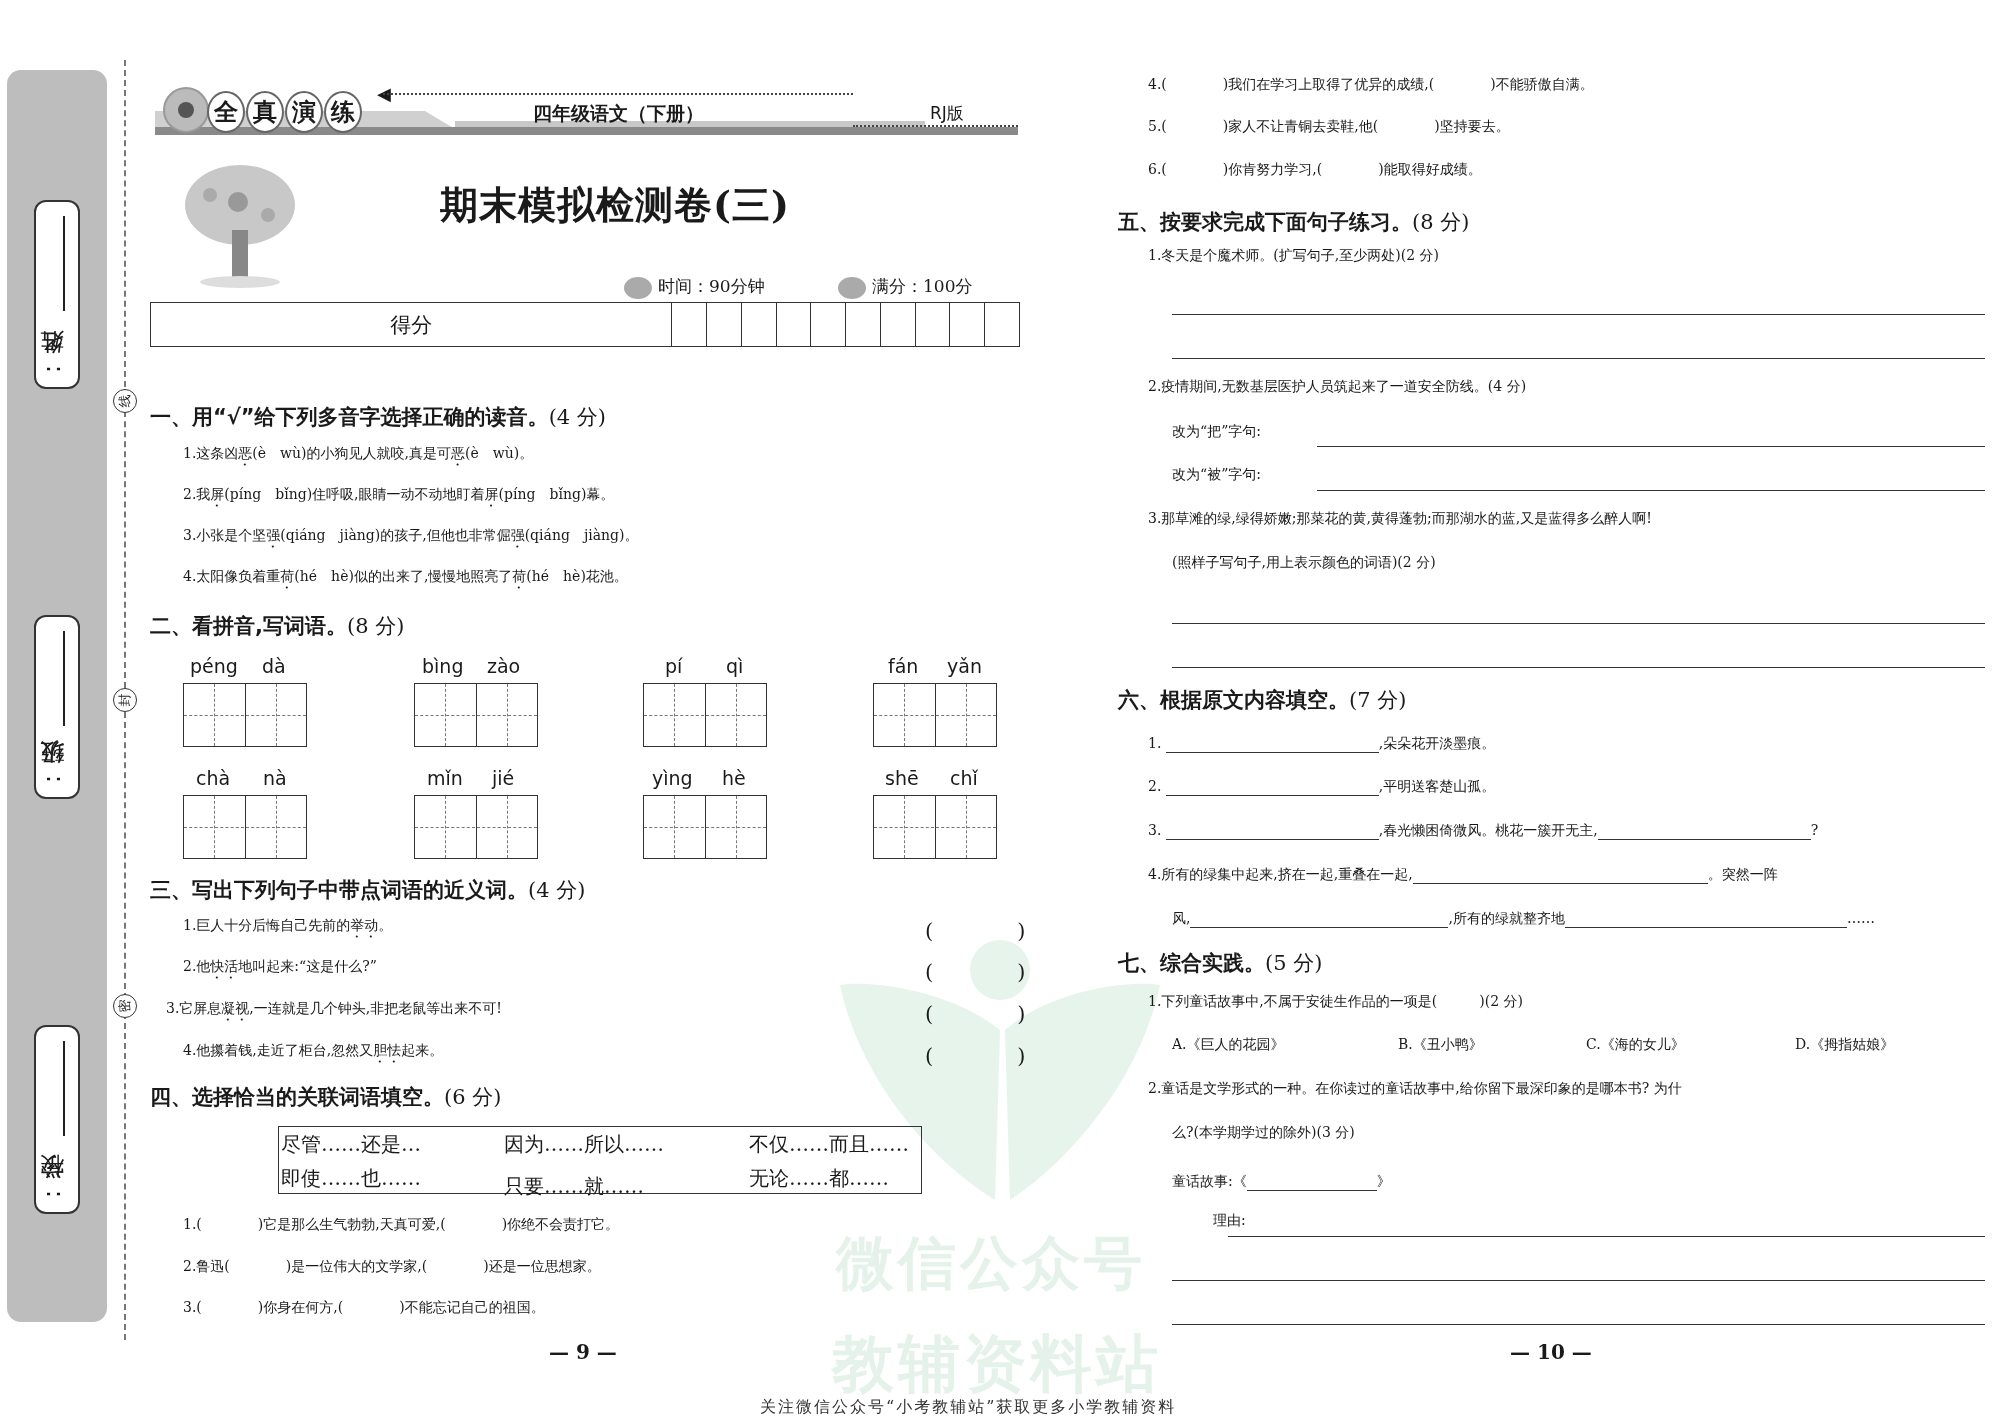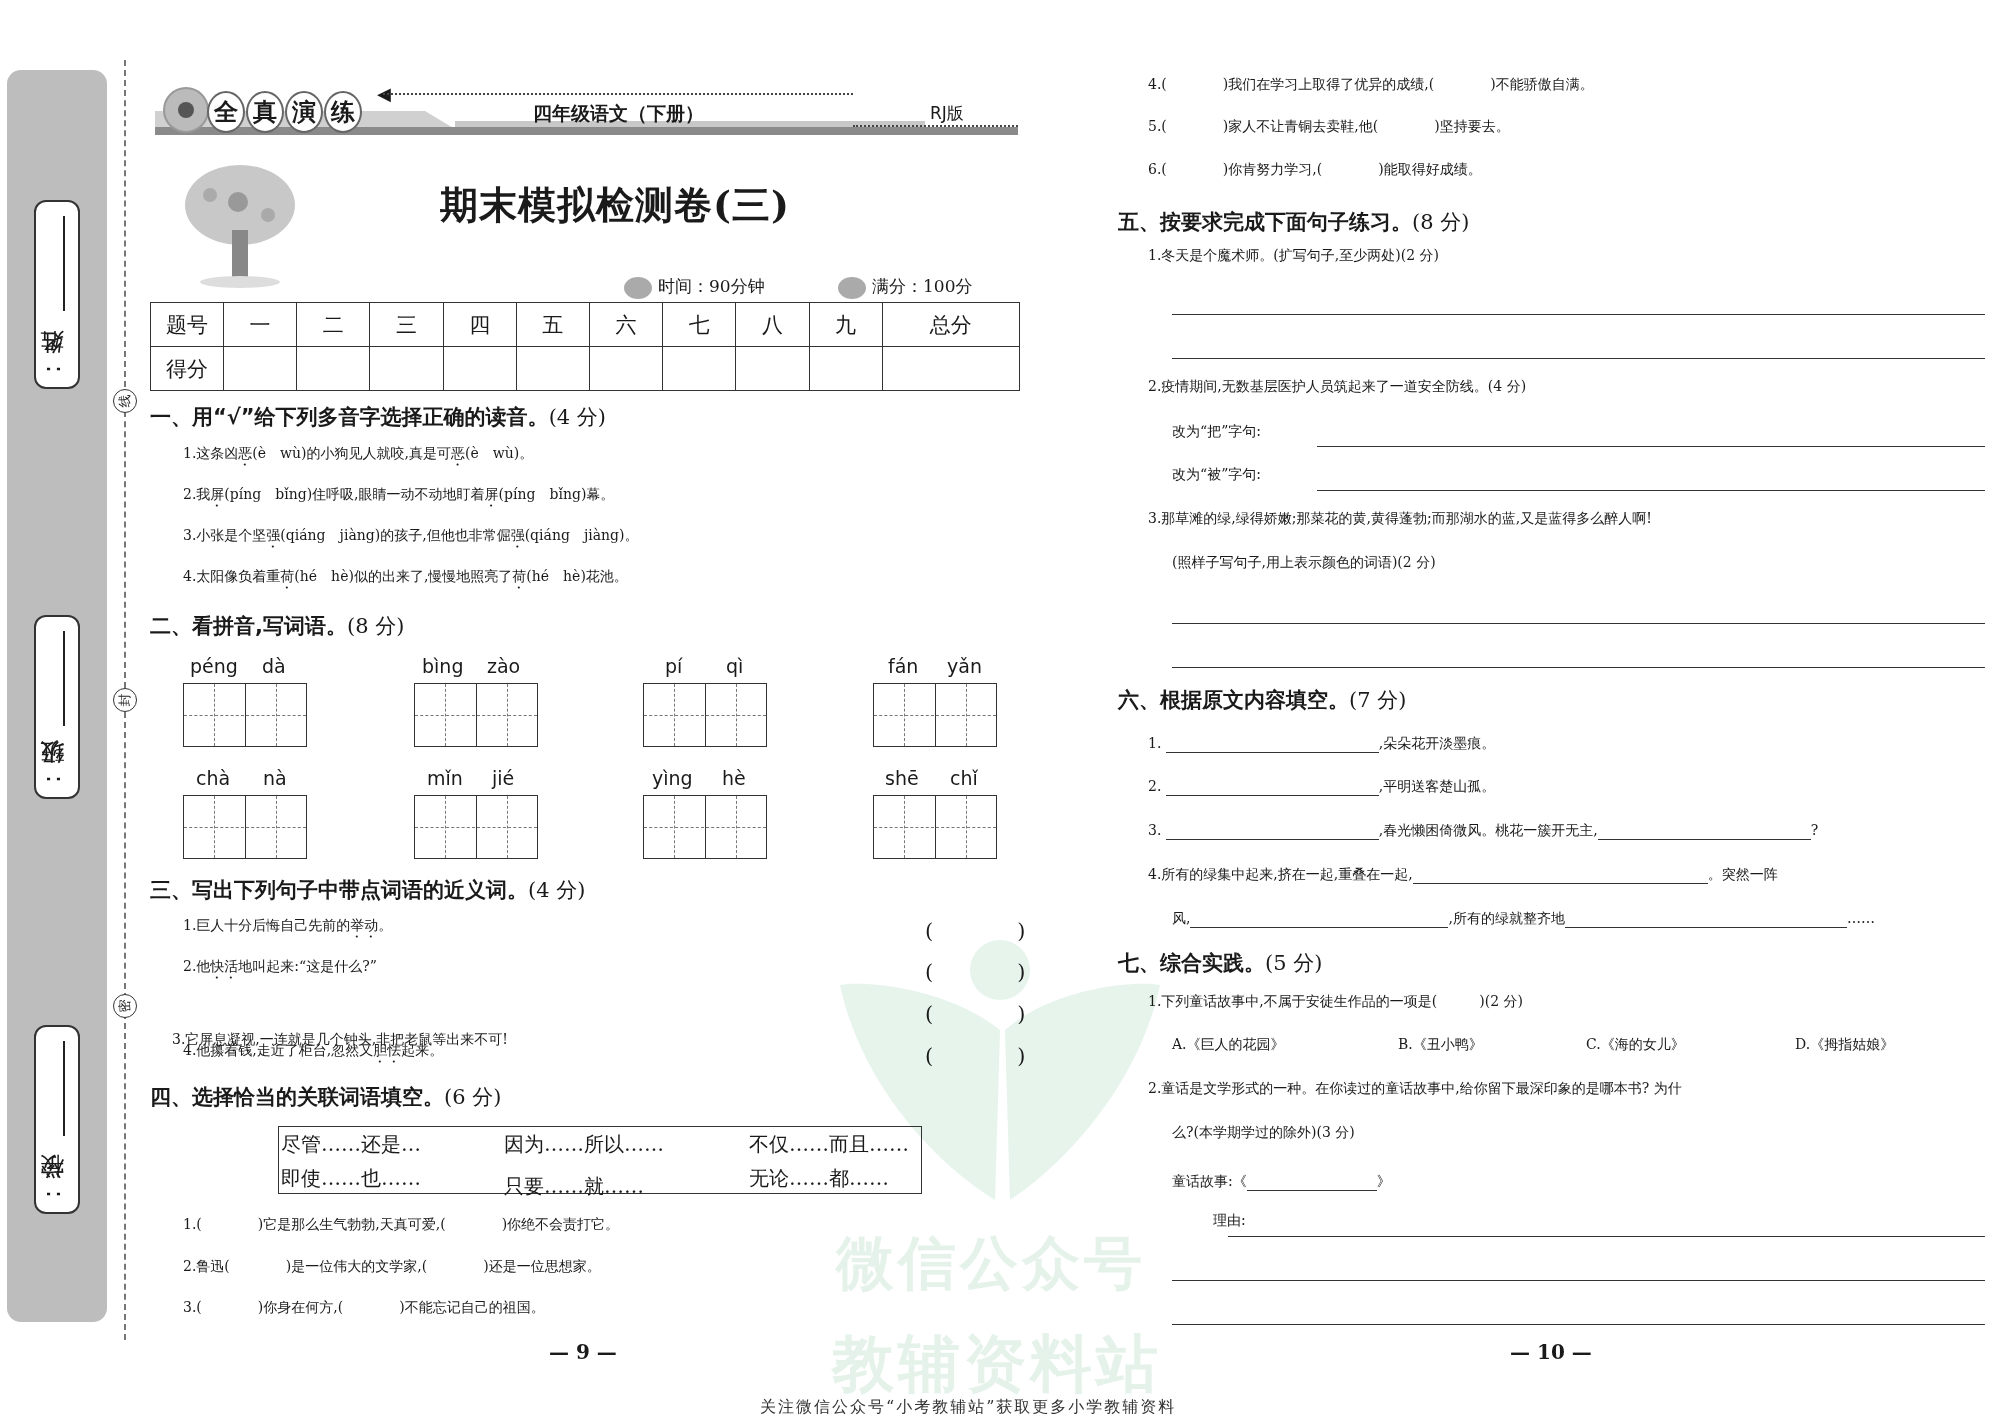--- a/index.html
+++ b/index.html
@@ -102,33 +102,20 @@
 <div class="abs exam-title">期末模拟检测卷(三)</div>
 <div class="abs meta" style="left:624px;">
   <span class="ic"></span><span>时间：90分钟</span>
 </div>
 <div class="abs meta" style="left:838px;">
   <span class="ic"></span><span>满分：100分</span>
 </div>
 
 <table class="score">
   <tbody>
-      <tr>
-    <td style="width:70px">题号</td>
-    <td>一</td>
-    <td>二</td>
-    <td>三</td>
-    <td>四</td>
-    <td>五</td>
-    <td>六</td>
-    <td>七</td>
-    <td>八</td>
-    <td>九</td>
-    <td>总分</td>
-  </tr>
   <tr>
     <td>得分</td>
     <td></td>
         <td></td>
     <td></td>
         <td></td>
     <td></td>
         <td></td>
     <td></td>
         <td></td>
@@ -206,21 +193,21 @@
 <div class="grid" style="left:873px;top:795px;">
     <div class="cell"></div>
     <div class="cell"></div>
   </div>
 
 <div class="abs sec" style="left:150px;top:876px;">
   <span>三、写出下列句子中带点词语的近义词。</span><span class="pt">(4 分)</span>
 </div>
 <div class="abs q" style="left:183px;top:917px;"><span>1.</span><span>巨人十分后悔自己先前的</span><span class="dot">举动</span><span>。</span></div>
 <div class="abs q" style="left:183px;top:958px;"><span>2.</span><span>他</span><span class="dot">快活</span><span>地叫起来:“这是什么?”</span></div>
-<div class="abs q" style="left:172px;top:1000px;margin-top:31px;"><span>3.</span><span>它屏息</span><span class="dot">凝视</span><span>,一连就是几个钟头,非把老鼠等出来不可!</span></div>
+<div class="abs q" style="left:166px;top:1000px;"><span>3.</span><span>它屏息</span><span class="dot">凝视</span><span>,一连就是几个钟头,非把老鼠等出来不可!</span></div>
 <div class="abs q" style="left:183px;top:1042px;"><span>4.</span><span>他攥着钱,走近了柜台,忽然又</span><span class="dot">胆怯</span><span>起来。</span></div>
 <span class="paren q" style="left:925px;top:917px;">(　　　　)</span>
 <span class="paren q" style="left:925px;top:958px;">(　　　　)</span>
 <span class="paren q" style="left:925px;top:1000px;">(　　　　)</span>
 <span class="paren q" style="left:925px;top:1042px;">(　　　　)</span>
 
 <div class="abs sec" style="left:150px;top:1083px;">
   <span>四、选择恰当的关联词语填空。</span><span class="pt">(6 分)</span>
 </div>
 <div class="abs wordbox">

